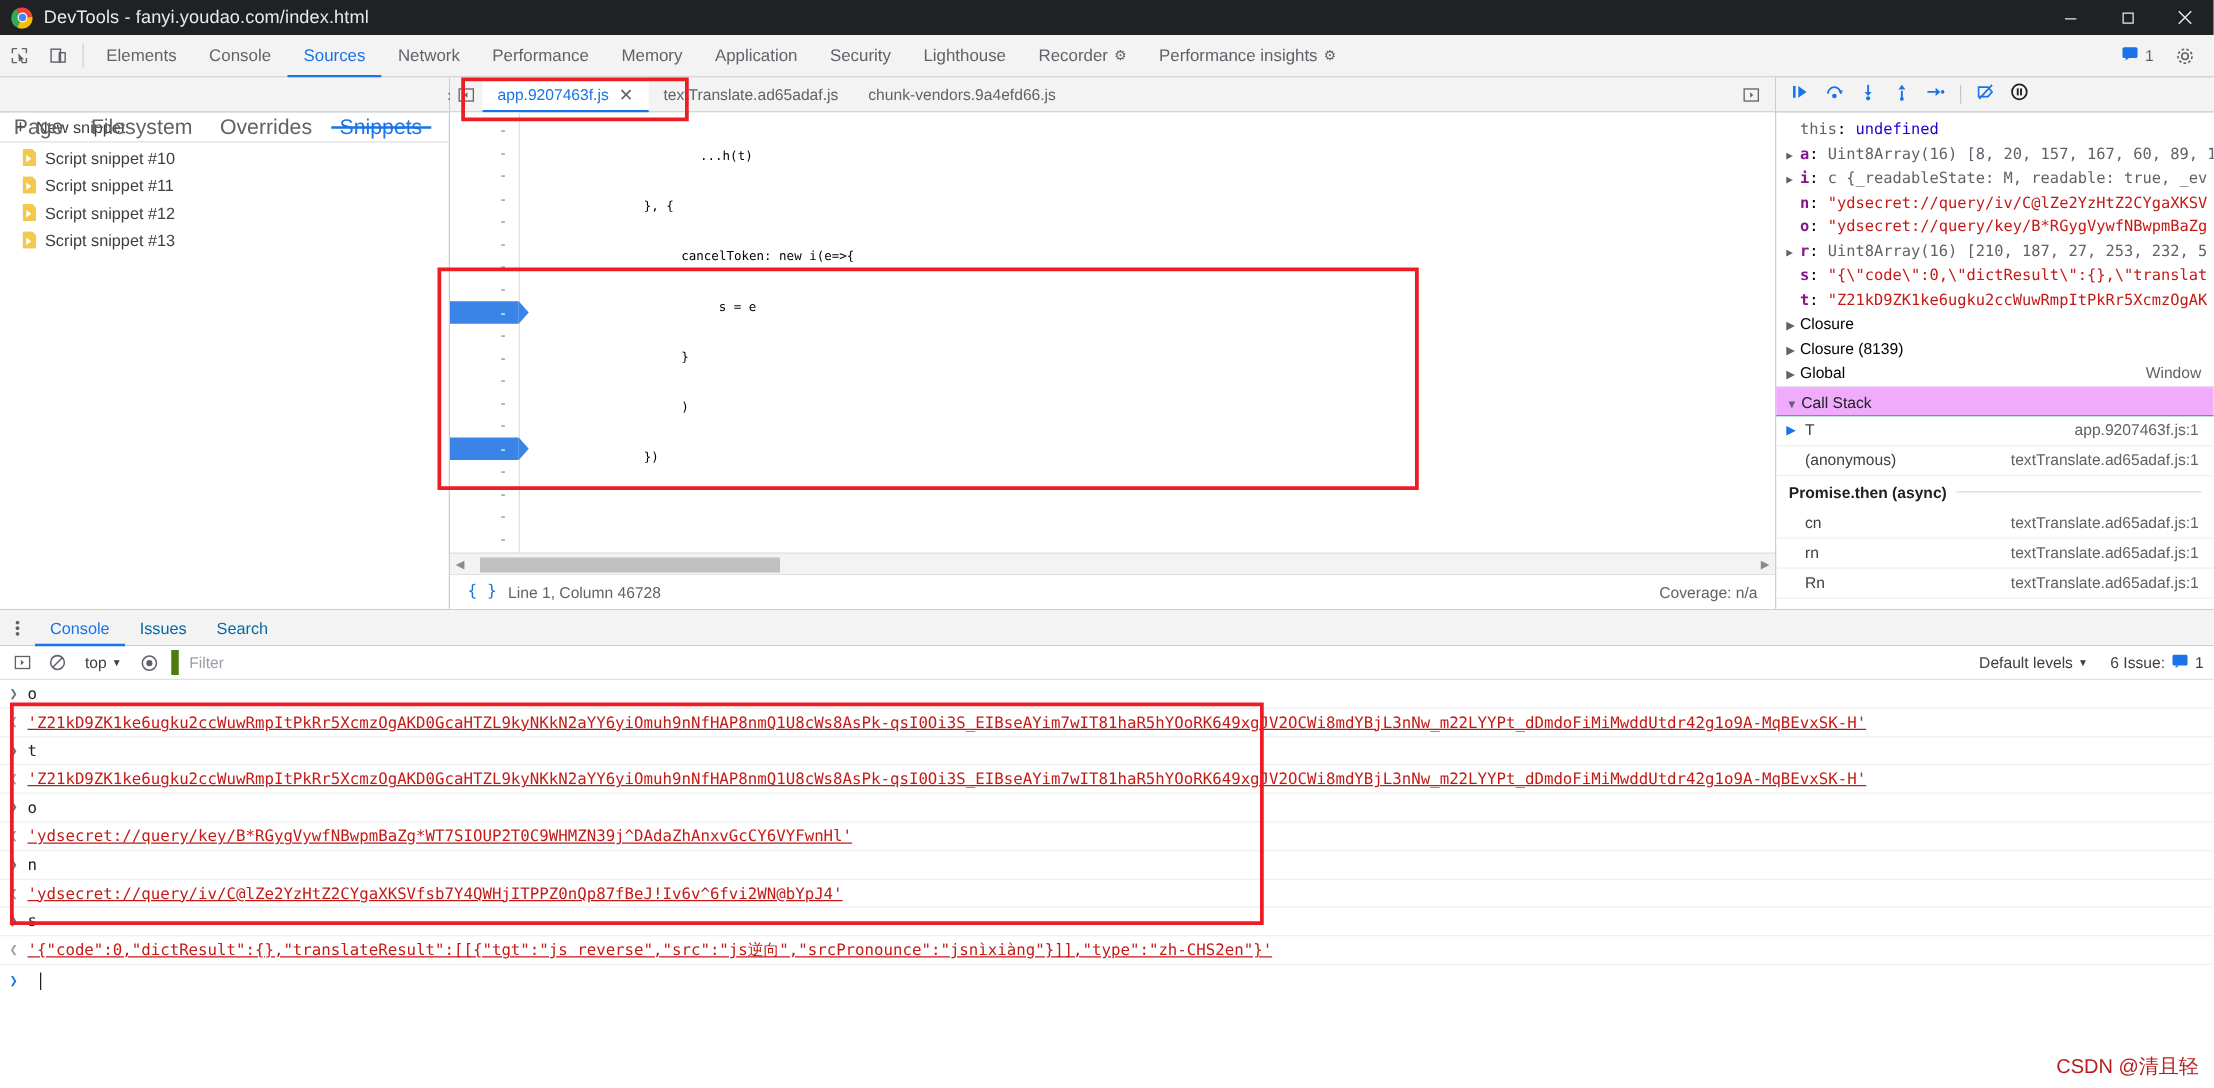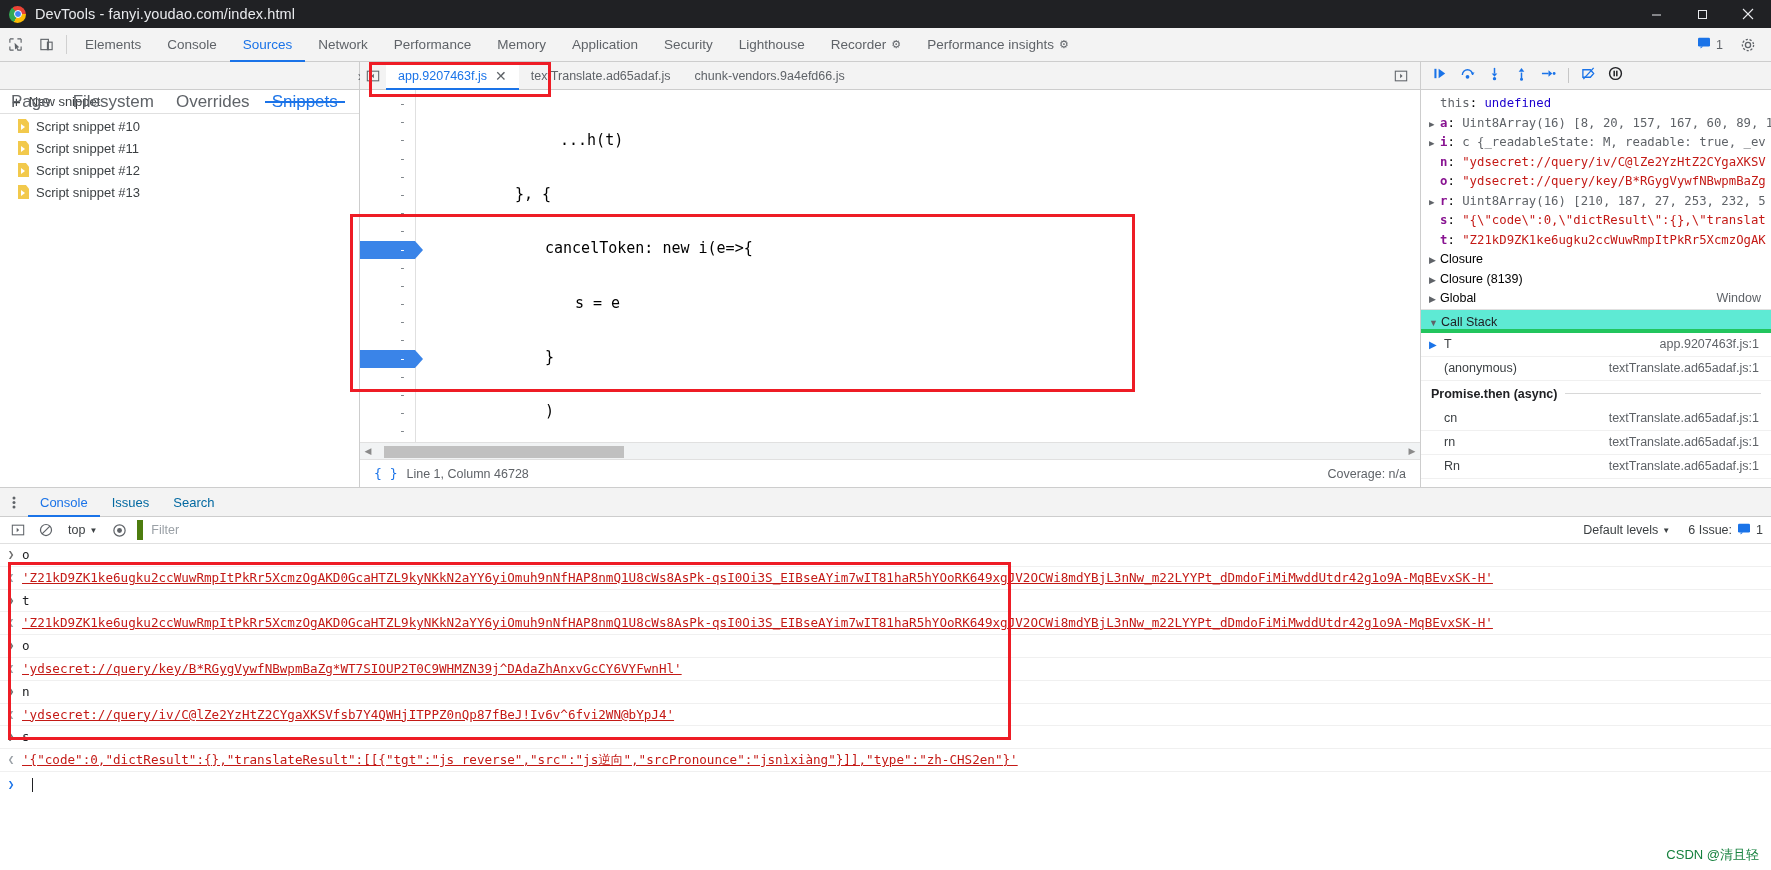--- a/index.html
+++ b/index.html
@@ -127,21 +127,21 @@
   .gutter .g-line.exec {
     background: #3a84e8; color: #fff; position: relative;
   }
   .gutter .g-line.exec::after {
     content: ""; position: absolute; right: -8px; top: 0;
     border-left: 8px solid #3a84e8;
     border-top: 9.1px solid transparent; border-bottom: 9.1px solid transparent;
   }
   .code-lines {
     flex: 1; padding-top: 5px; position: relative;
-    font-family: "DejaVu Sans Mono", monospace; font-size: 15px;
+    font-family: "DejaVu Sans Mono", monospace; font-size: 10px;
     white-space: pre; overflow: hidden;
   }
   .cl { height: 18.2px; line-height: 18.2px; padding-left: 4px; }
 
   .hscroll-row {
     height: 17px; background: #f1f3f4; border-top: 1px solid #e0e0e0;
     display: flex; align-items: center; position: relative;
   }
   .hs-arrow { width: 16px; text-align: center; font-size: 9px; color: #8a8a8a; }
   .hs-track { flex: 1; height: 13px; position: relative; }
@@ -166,21 +166,21 @@
   .vname { color: #881391; font-weight: bold; }
   .vname-plain { color: #5f6368; }
   .vstr { color: #c41a16; }
   .vtype { color: #5f6368; }
   .vkw { color: #1c00cf; }
   .scope-head { font-size: 12.5px; font-family: "Liberation Sans", sans-serif; }
   .scope-head .glob-right { float: right; padding-right: 10px; color: #5f6368; }
   .callstack-title {
     height: 24px; line-height: 24px; font-size: 12.5px; color: #202124;
     font-family: "Liberation Sans", sans-serif; padding-left: 8px;
-    background: #5eead4; border-top: 1px solid #e0e0e0; border-bottom: 4px solid #22c55e;
+    background: #f0abfc; border-top: 1px solid #e0e0e0; border-bottom: 1px solid #22c55e;
   }
   .cs-row {
     height: 24px; display: flex; align-items: center; font-size: 12.5px; color: #3c4043;
     padding-left: 8px; border-bottom: 1px solid #f0f0f0;
   }
   .cs-row .cs-loc { margin-left: auto; padding-right: 12px; color: #5f6368; }
   .cs-arrow { color: #1a73e8; width: 15px; font-size: 10px; }
   .cs-async {
     height: 26px; display: flex; align-items: center; gap: 8px; padding: 0 10px;
     font-size: 12.5px; font-weight: bold; color: #202124;
@@ -207,21 +207,21 @@
   .console-out { flex: 1; overflow: hidden; font-family: "DejaVu Sans Mono", monospace; font-size: 12.6px; }
   .c-row { display: flex; align-items: flex-start; min-height: 21.8px; line-height: 21.8px; border-bottom: 1px solid #f0f0f0; white-space: nowrap; overflow: hidden; }
   .c-glyph { width: 22px; text-align: center; color: #6e6e6e; flex: none; font-size: 11px; }
   .c-glyph.out { color: #9aa0a6; }
   .c-txt { color: #202124; }
   .c-txt.result { color: #c41a16; text-decoration: underline; text-decoration-color: #c41a16; }
   .c-prompt-row { display: flex; align-items: center; height: 26px; }
   .caret { width: 1px; height: 14px; background: #202124; margin-left: 10px; }
 
   .watermark {
-    position: absolute; right: 12px; bottom: 6px; font-size: 13px; color: #15803d;
+    position: absolute; right: 12px; bottom: 6px; font-size: 16px; color: #b91c1c;
     font-family: "Liberation Sans", sans-serif;
   }
 
   
   .redbox { position: absolute; border: 3px solid #ee1c25; pointer-events: none; }
 </style>
 </head>
 <body>
 
 <div class="titlebar">

